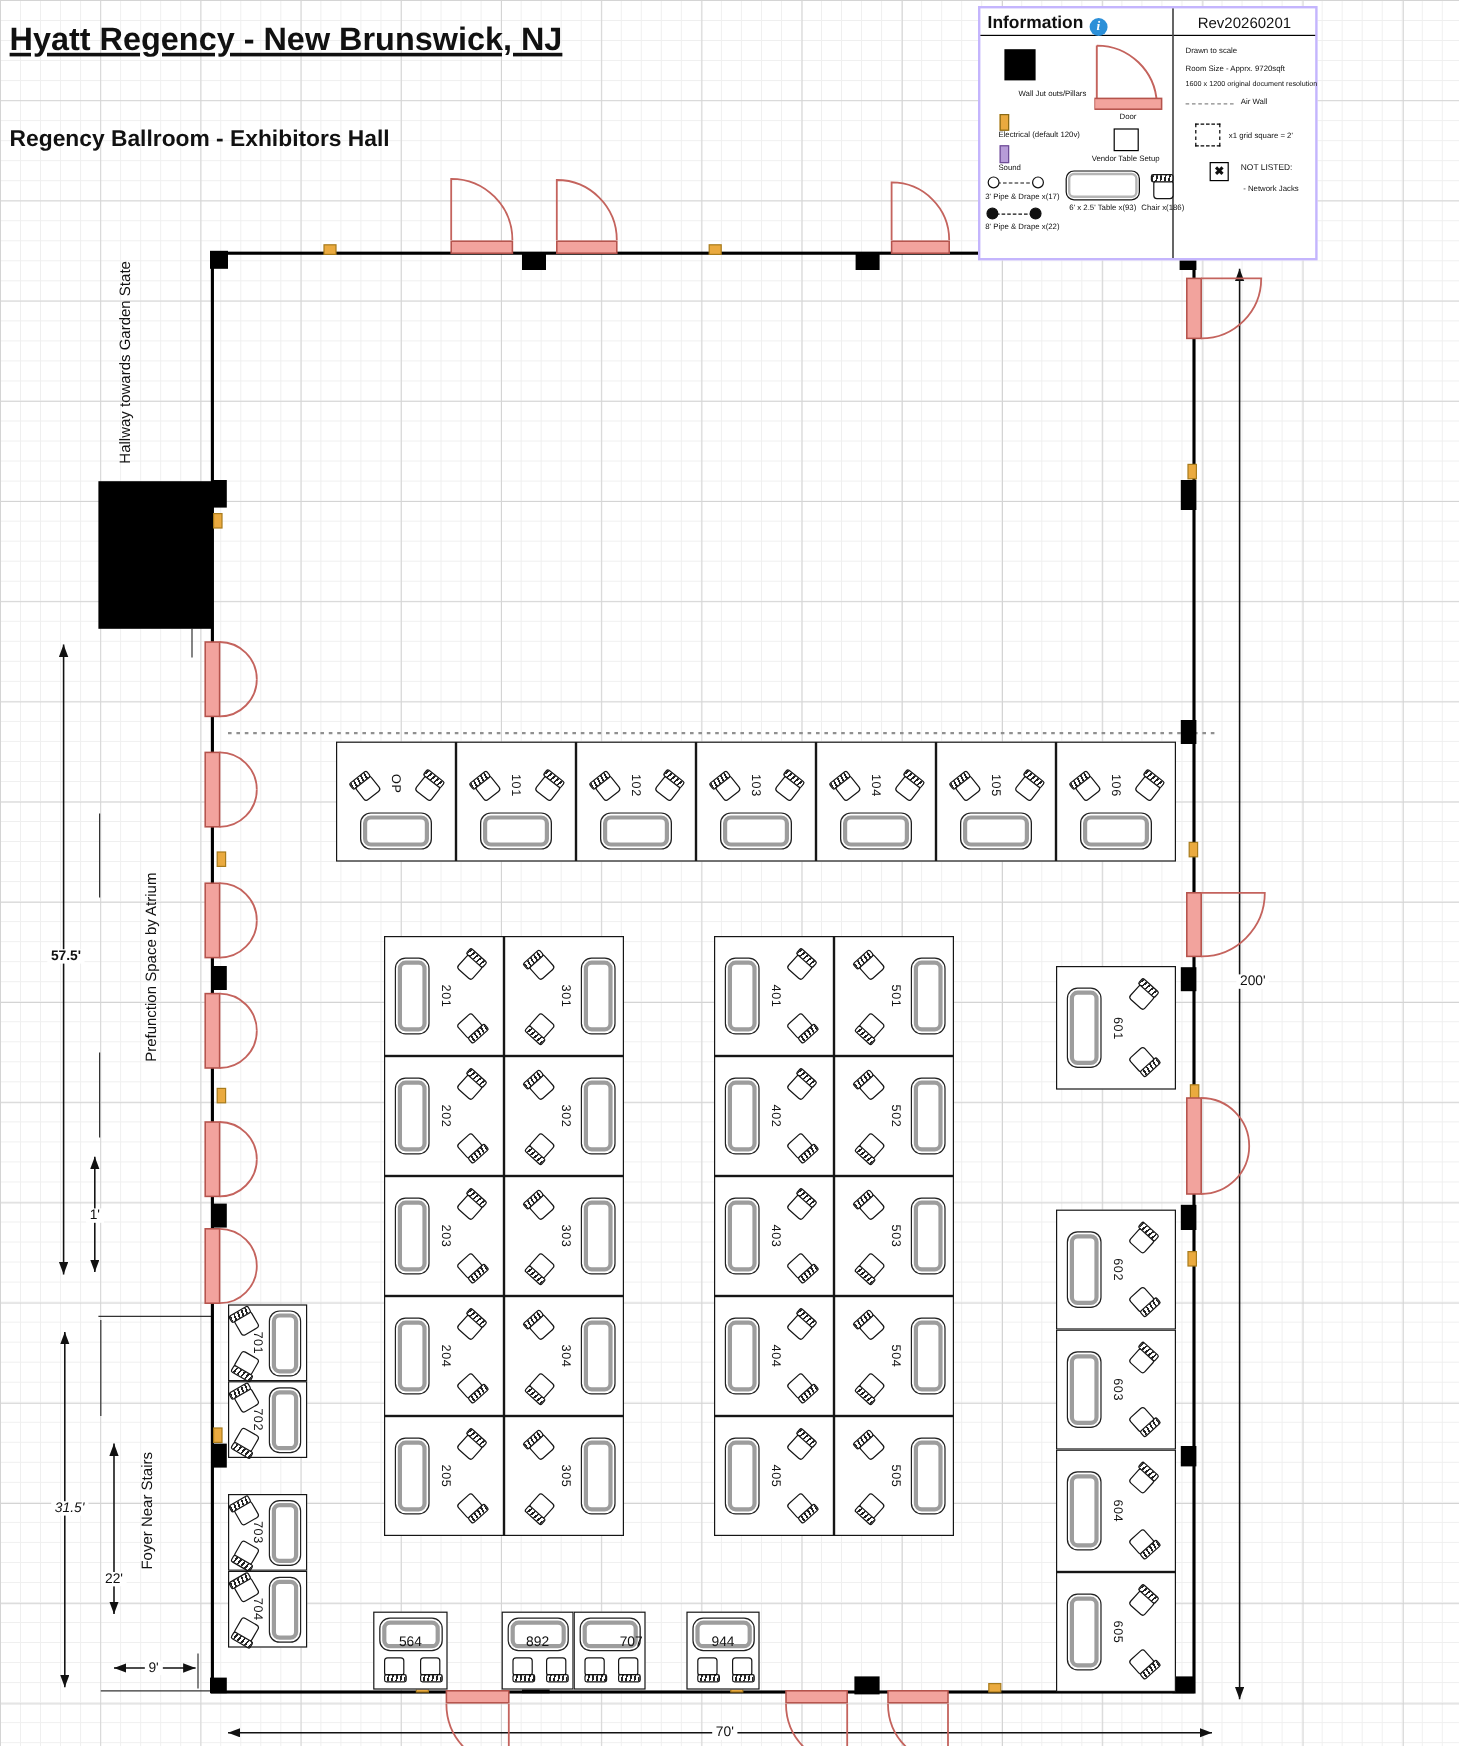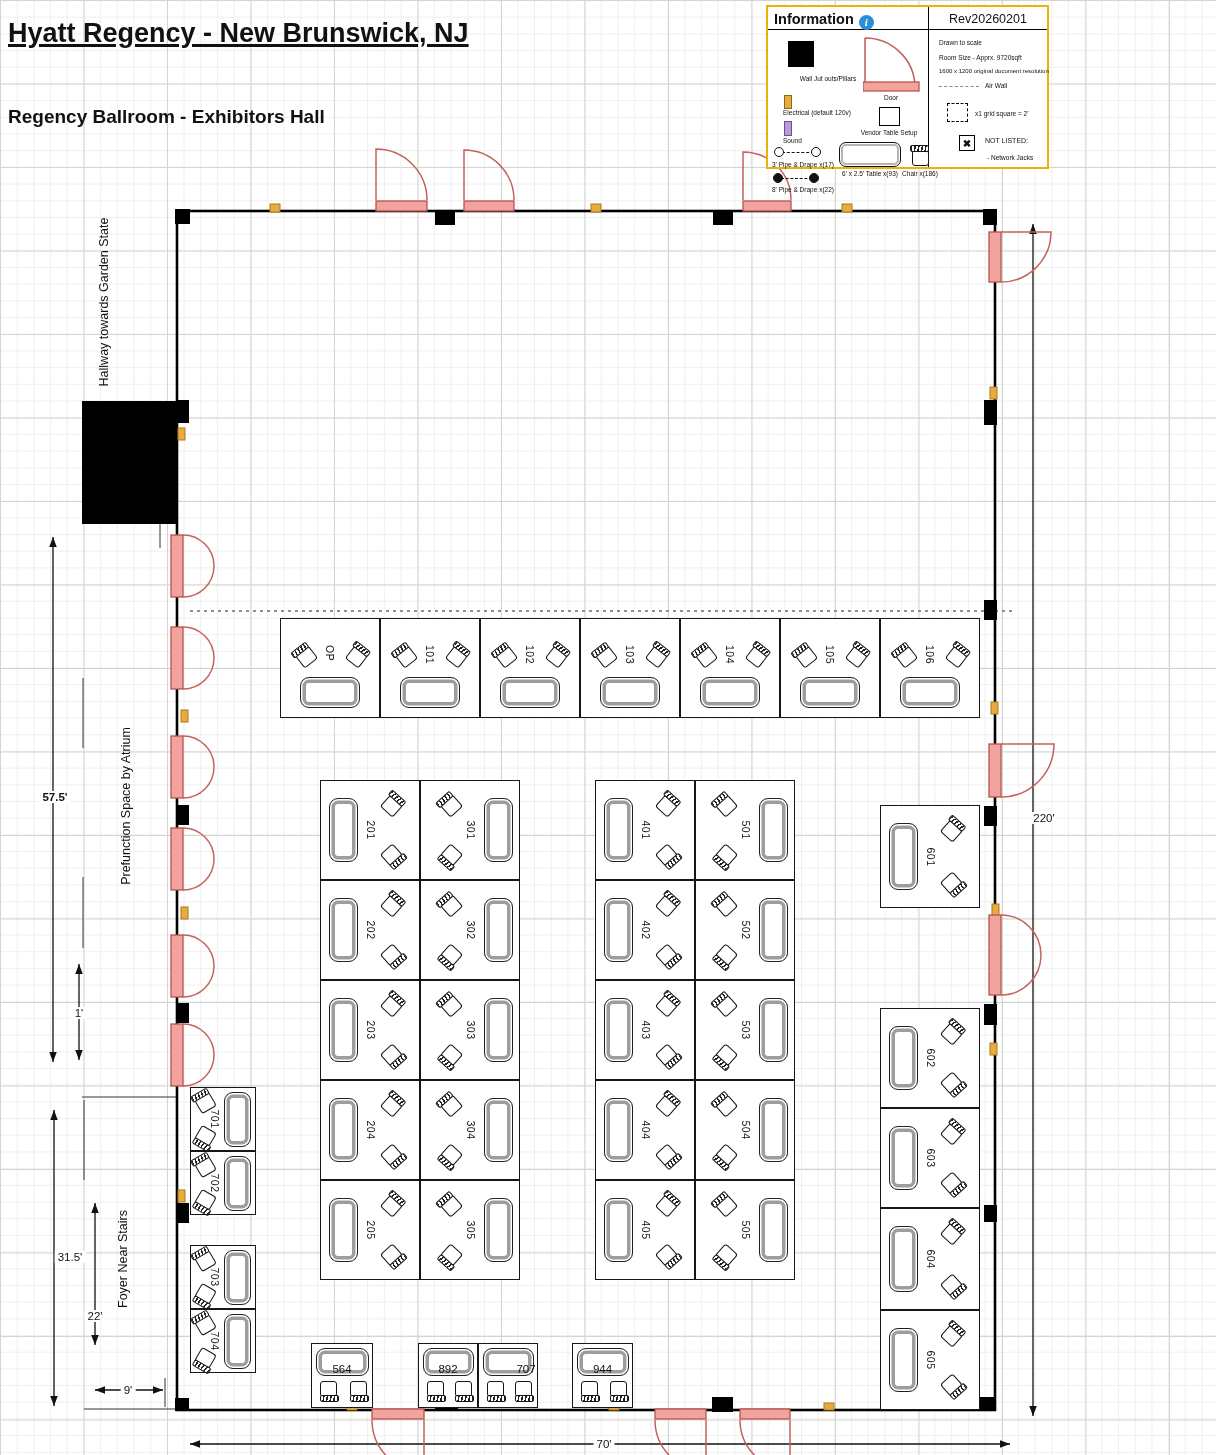--- a/index.html
+++ b/index.html
@@ -28,22 +28,22 @@
     border:1px solid #151515;border-radius:2px;
     background:repeating-linear-gradient(100deg,#222 0 1.5px,#fff 1.5px 3.5px)}
   .blab{position:absolute;font-size:10.5px;color:#111;white-space:nowrap;z-index:3}
   .blab.v{writing-mode:vertical-rl;text-orientation:mixed;letter-spacing:.5px}
   .dimlab{position:absolute;transform:translate(-50%,-50%);background:#fff;padding:0 3px;
     font-size:11.5px;color:#111;white-space:nowrap}
   .ann{position:absolute;font-size:12.5px;color:#111;white-space:nowrap;z-index:4;
     transform:translate(-50%,-50%) rotate(-90deg)}
   .block{position:absolute;left:82px;top:401px;width:94px;height:123px;background:#000;z-index:3}
   
-  .legend{position:absolute;left:766px;top:5px;width:283px;height:164px;background:#fff;
-    border:2px solid #eab308;z-index:5;display:flex;box-sizing:border-box;font-size:6.5px}
+  .legend{position:absolute;left:815px;top:5px;width:283px;height:212px;background:#fff;
+    border:2px solid #c4b5fd;z-index:5;display:flex;box-sizing:border-box;font-size:6.5px}
   .lg-left{position:relative;width:161px;border-right:1.5px solid #000;box-sizing:border-box}
   .lg-right{position:relative;flex:1}
   .lg-header{height:23px;border-bottom:1.5px solid #000;padding:4px 0 0 6px;font-weight:bold;font-size:14.5px;box-sizing:border-box}
   .info-icon{display:inline-block;width:15px;height:15px;border-radius:50%;background:#2b8fd8;color:#fff;
     text-align:center;font:italic bold 11px/15px "Liberation Serif",serif;margin-left:5px;vertical-align:-2px}
   .lg-rev{height:23px;border-bottom:1.5px solid #000;text-align:center;font-size:12.5px;padding-top:5px;box-sizing:border-box}
   .lbl{position:absolute;color:#111;white-space:nowrap}
   .sq-black{position:absolute;background:#000}
   .tick{position:absolute;border:1px solid #8a6a16}
   .circ{position:absolute;width:10px;height:10px;border:1.5px solid #111;border-radius:50%;background:#fff;box-sizing:border-box}
@@ -397,25 +397,25 @@
     <div class="booth" style="left: 572px; top: 1343px; width: 61px; height: 65px;">
       <div class="tbl" style="left: 4px; top: 4px; width: 52px; height: 28px;"></div>
       <div class="chair" style="left: 8px; top: 37px; transform: rotate(180deg);"></div>
       <div class="chair" style="left: 37px; top: 37px; transform: rotate(180deg);"></div>
       <span class="blab" style="left: 0px; right: 0px; top: 19px; text-align: center; font-size: 11.5px;">944</span>
     </div>
   </div>
 <div id="dimlabels">
     <span class="dimlab" style="left: 55px; top: 797px; font-weight: bold;">57.5'</span>
     <span class="dimlab" style="left: 79px; top: 1013px;">1'</span>
-    <span class="dimlab" style="left: 70px; top: 1257px;">31.5'</span>
+    <span class="dimlab" style="left: 58px; top: 1257px; font-style: italic;">31.5'</span>
     <span class="dimlab" style="left: 95px; top: 1276px; margin-top: 40px;">22'</span>
     <span class="dimlab" style="left: 128px; top: 1390px;">9'</span>
     <span class="dimlab" style="left: 604px; top: 1444px;">70'</span>
-    <span class="dimlab" style="left: 1044px; top: 818px;">220'</span>
+    <span class="dimlab" style="left: 1044px; top: 818px;">200'</span>
   </div>
 
 <div class="block"></div>
 <div class="ann" style="left:104px;top:302px">Hallway towards Garden State</div>
 <div class="ann" style="left:126px;top:806px">Prefunction Space by Atrium</div>
 <div class="ann" style="left:123px;top:1259px">Foyer Near Stairs</div>
 
 <div class="legend">
   <div class="lg-left">
     <div class="lg-header"><span>Information</span><span class="info-icon">i</span></div>

